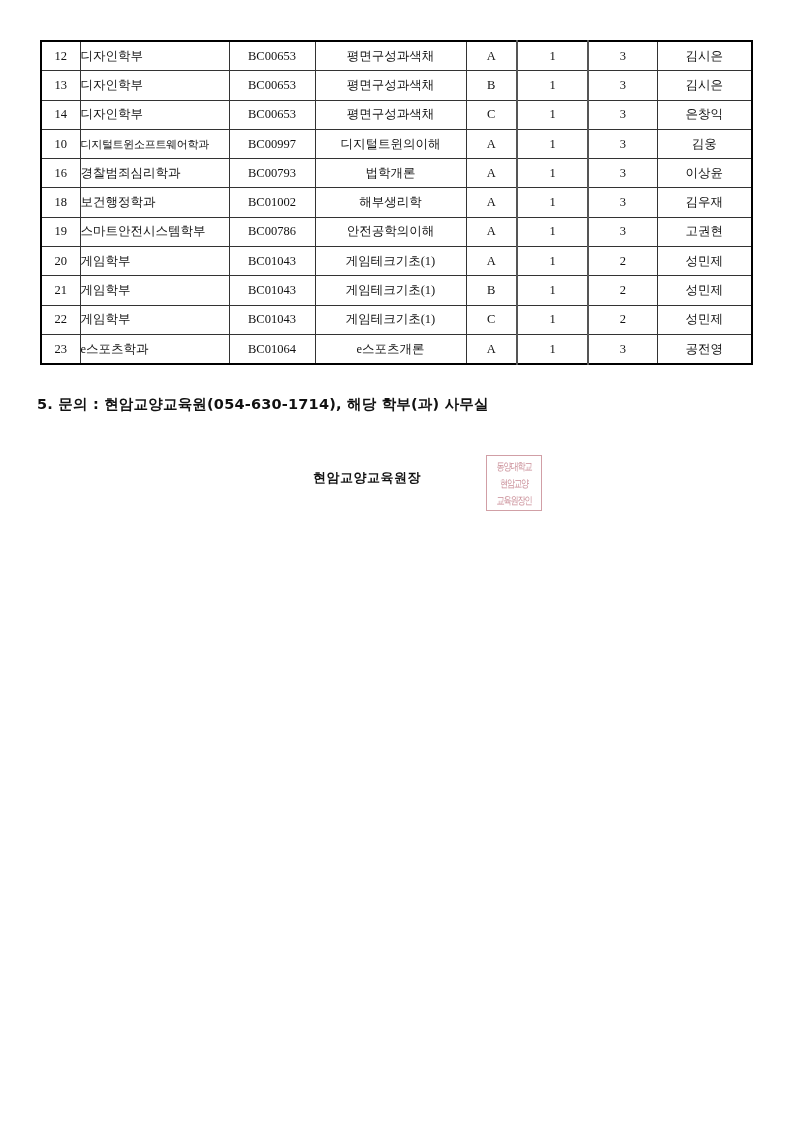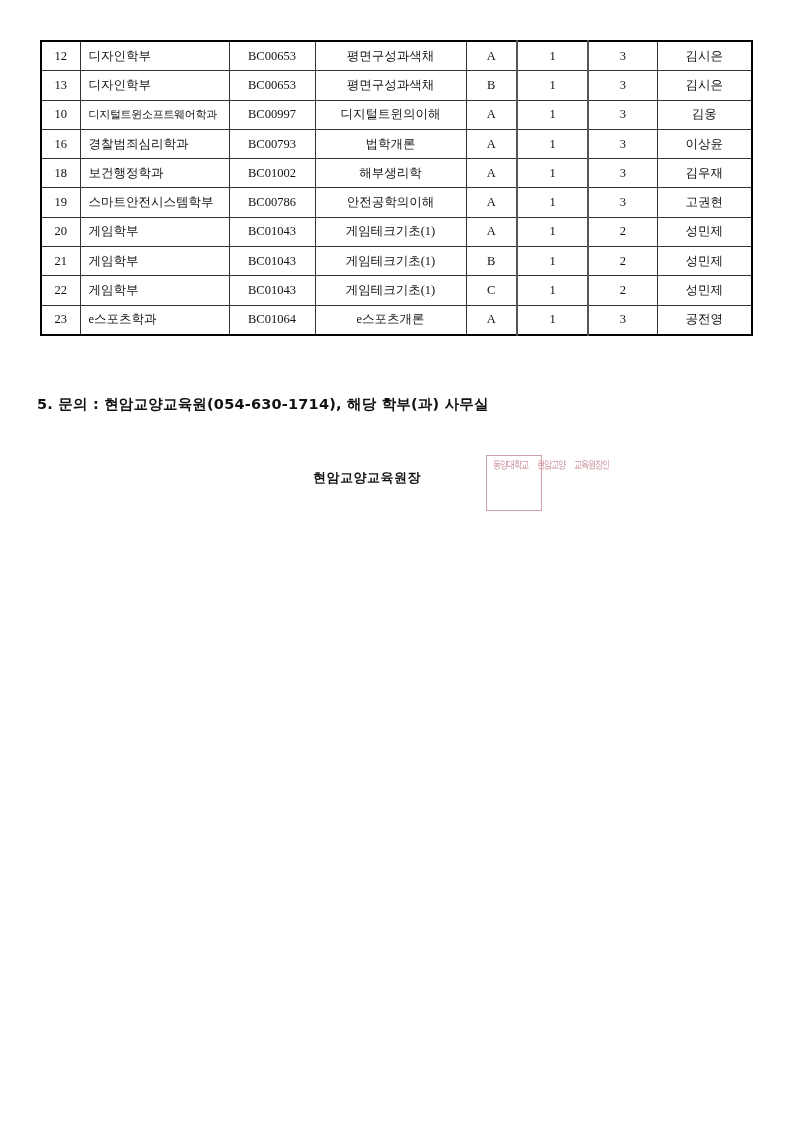--- a/index.html
+++ b/index.html
@@ -12,35 +12,35 @@
     position: absolute; left: 40px; top: 40px;
     border-collapse: collapse; table-layout: fixed;
     border: 2px solid #000;
     font-family: Liberation Serif, serif;
   }
   .tbl td {
     border: 1px solid #333; height: 28.3px; padding: 0;
     font-size: 12.5px; text-align: center; vertical-align: middle;
     white-space: nowrap; overflow: hidden;
   }
-  .tbl td.dept { text-align: left; padding-left: 8px; }
+  .tbl td.dept { text-align: left; }
   .tbl td.dept.small { font-size: 11px; letter-spacing: -0.3px; margin-left: 12px; }
   .tbl td.thick-r { border-right: 2px solid #555; }
   .note {
     position: absolute; left: 37px; top: 395px;
     font-size: 14.5px; font-weight: bold; letter-spacing: 0.2px;
   }
   .sign {
     position: absolute; left: 313px; top: 469px;
     font-size: 13px; font-weight: bold; letter-spacing: 0.5px;
   }
   .seal {
     position: absolute; left: 486px; top: 455px; width: 56px; height: 56px;
     border: 1.5px solid #c98f97; box-sizing: border-box;
-    display: flex; justify-content: space-around;
+    display: flex; flex-direction: column; justify-content: space-around;
     padding: 2px 1px; color: #c07a85; opacity: 0.85;
   }
   .seal-row {
     font-size: 10.5px; line-height: 12px; text-align: center;
     letter-spacing: -1.5px; font-family: "DejaVu Sans", sans-serif;
     transform: scaleX(0.78); white-space: nowrap;
   }
 </style>
 </head>
 <body>
@@ -69,20 +69,30 @@
       </tr>
       <tr>
         <td>13</td>
         <td class="dept">디자인학부</td>
         <td>BC00653</td>
         <td>평면구성과색채</td>
         <td class="thick-r">B</td>
         <td class="thick-r">1</td>
         <td>3</td>
         <td>김시은</td>
+      </tr>
+      <tr>
+        <td>14</td>
+        <td class="dept">디자인학부</td>
+        <td>BC00653</td>
+        <td>평면구성과색채</td>
+        <td class="thick-r">C</td>
+        <td class="thick-r">1</td>
+        <td>3</td>
+        <td>은창익</td>
       </tr>
       <tr>
         <td>10</td>
         <td class="dept small">디지털트윈소프트웨어학과</td>
         <td>BC00997</td>
         <td>디지털트윈의이해</td>
         <td class="thick-r">A</td>
         <td class="thick-r">1</td>
         <td>3</td>
         <td>김웅</td>

